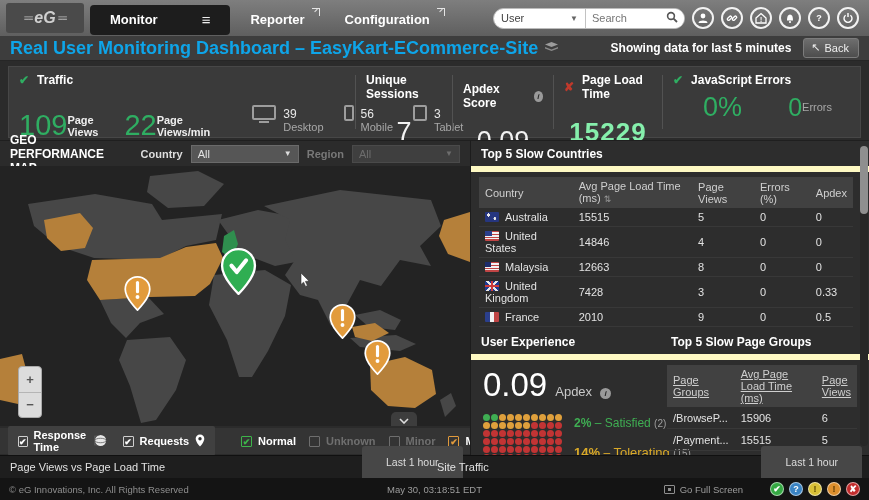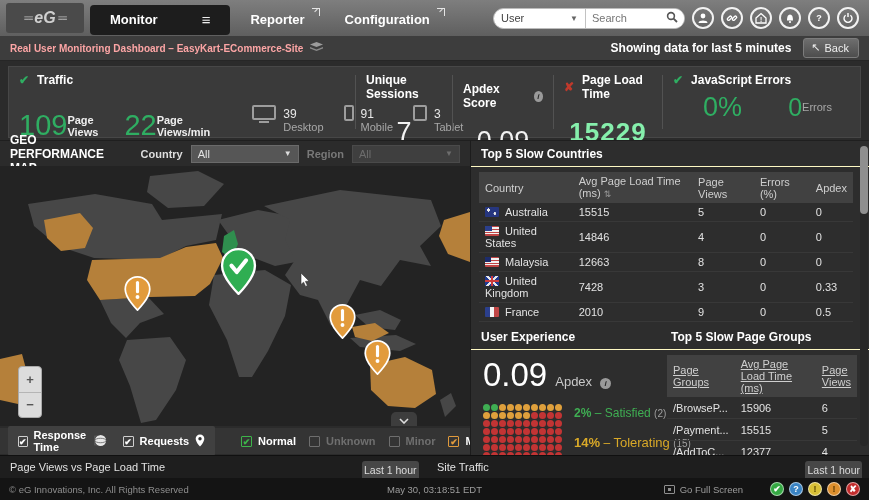--- a/index.html
+++ b/index.html
@@ -32,21 +32,21 @@
   .search-input { width:74px; border:none; outline:none; font-size:11px; padding:0 6px; color:#333; }
   .search-btn { width:24px; height:100%; display:flex; align-items:center; justify-content:center;
     background:#fff; border:none; cursor:pointer; }
   .circle-icon { width:22px; height:22px; border:2px solid #f2f2f2; border-radius:50%;
     display:flex; align-items:center; justify-content:center; cursor:pointer; }
   .circle-icon svg { display:block; }
 
   
   .titlebar { position:absolute; top:36px; left:0; width:100%; height:25px; background:#3d3d3d;
     display:flex; align-items:center; padding:0 10px; border-bottom:1px solid #262626; }
-  .page-title { color:#fca5a5; font-size:10px; font-weight:bold; }
+  .page-title { color:#0ea5e9; font-size:18px; font-weight:bold; }
   .layers-ic { margin-left:7px; color:#9c9c9c; font-size:11px; }
   .showing { margin-left:auto; color:#fff; font-size:12px; font-weight:bold; }
   .back-btn { margin-left:12px; background:linear-gradient(#6e6e6e,#4d4d4d);
     border:1px solid #7c7c7c; border-radius:3px; color:#efefef; font-size:11px;
     padding:2px 9px 3px 7px; cursor:pointer; display:flex; gap:4px; align-items:center; }
 
   
   .kpis { position:absolute; top:66px; left:8px; width:853px; height:72px; background:#3a3a3a;
     border:1px solid #474747; display:flex; }
   .kpi { padding:6px 10px; display:flex; flex-direction:column; }
@@ -105,21 +105,21 @@
   .cb.green { border-color:#3db54a; color:#3db54a; }
   .cb.orange { border-color:#e09a3c; color:#e09a3c; }
   .cb.empty { border-color:#6e6e6e; color:transparent; }
   .legend { display:flex; gap:13px; margin-left:26px; }
   .legend .toggle.dim { color:#6f6f6f; }
 
   
   .right-panel { position:absolute; top:140px; left:470px; width:399px; height:315px;
     background:#2d2d2d; border-left:1px solid #1c1c1c; border-top:1px solid #1f1f1f; }
   .section-title { color:#fff; font-size:12px; font-weight:bold; padding:6px 10px 5px;
-    border-bottom:1px solid #fef9c3; }
+    border-bottom:6px solid #fef9c3; }
   table.gridtbl { border-collapse:collapse; margin:5px 8px 0; width:374px; font-size:11px; }
   .gridtbl th { background:#414141; color:#cfcfcf; font-weight:normal; text-align:left;
     padding:3px 6px; font-size:11px; line-height:12px; }
   .gridtbl td { color:#e2e2e2; padding:3px 6px; border-bottom:1px solid #383838; }
   .sort-ic { color:#9a9a9a; font-size:9px; }
   .flag { display:inline-block; width:14px; height:10px; margin-right:6px; vertical-align:-1px; border-radius:1px; }
   [data-flag="flag-australia"] { background:#26367f;
     background-image:radial-gradient(circle at 25% 30%, #e8e8e8 0 12%, transparent 14%),
                      radial-gradient(circle at 70% 65%, #e8e8e8 0 10%, transparent 12%); }
   [data-flag="flag-united-states"] { background:repeating-linear-gradient(180deg,#c04545 0 1.4px,#f2f2f2 1.4px 2.8px);
@@ -161,22 +161,22 @@
   table.pgtbl { border-collapse:collapse; margin:5px 8px 0 6px; width:190px; font-size:11px; }
   .pgtbl th { background:#414141; color:#cfcfcf; font-weight:normal; text-align:left; padding:3px 6px; line-height:12px;text-decoration:underline; }
   .pgtbl td { color:#e2e2e2; padding:4.5px 6px; border-bottom:1px solid #383838; }
   .vscroll { position:absolute; right:1px; top:5px; width:8px; height:300px; background:#272727; border-radius:4px; }
   .vscroll .thumb { width:8px; height:68px; background:#8f8f8f; border-radius:4px; }
 
   
   .bottom-strip { position:absolute; top:455px; left:0; width:100%; height:23px; background:#1e1e1e;
     border-top:1px solid #101010; }
   .bs-title { position:absolute; bottom:5px; color:#e2e2e2; font-size:11px; }
-  .range-tab { position:absolute; bottom:0; height:17px; background:#474747; color:#ddd;
-    font-size:10.5px; padding:0 2px; border-radius:3px 3px 0 0; display:flex; align-items:center; cursor:pointer; }
+  .range-tab { position:absolute; bottom:0; height:32px; background:#474747; color:#ddd;
+    font-size:10.5px; padding:0 24px; border-radius:3px 3px 0 0; display:flex; align-items:center; cursor:pointer; }
   .footer { position:absolute; top:478px; left:0; width:100%; height:22px; background:#141414;
     display:flex; align-items:center; padding:0 9px; }
   .foot-left { color:#8f8f8f; font-size:9.5px; }
   .foot-center { position:absolute; left:0; right:0; text-align:center; color:#9d9d9d; font-size:9.5px; }
   .foot-right { margin-left:auto; display:flex; align-items:center; gap:5px; }
   .fs-ic { width:11px; height:9px; border:1px solid #8f8f8f; border-radius:1px; position:relative; }
   .fs-ic::after { content:""; position:absolute; left:3px; top:2px; width:3px; height:3px; background:#8f8f8f; }
   .fs-label { color:#9d9d9d; font-size:9.5px; margin-right:22px; }
   .st-circle { width:14px; height:14px; border-radius:50%; display:flex; align-items:center;
     justify-content:center; color:#fff; font-size:9px; font-weight:bold; border:1px solid rgba(255,255,255,.55); cursor:pointer; }
@@ -309,21 +309,21 @@
           <div class="device">
             <span class="icon-desktop"></span>
             <span class="dev-col">
               <span class="dev-num">39</span>
               <span class="dev-label">Desktop</span>
             </span>
           </div>
           <div class="device">
             <span class="icon-mobile"></span>
             <span class="dev-col">
-              <span class="dev-num">91</span>
+              <span class="dev-num">56</span>
               <span class="dev-label">Mobile</span>
             </span>
           </div>
           <div class="device">
             <span class="icon-tablet"></span>
             <span class="dev-col">
               <span class="dev-num">3</span>
               <span class="dev-label">Tablet</span>
             </span>
           </div>

